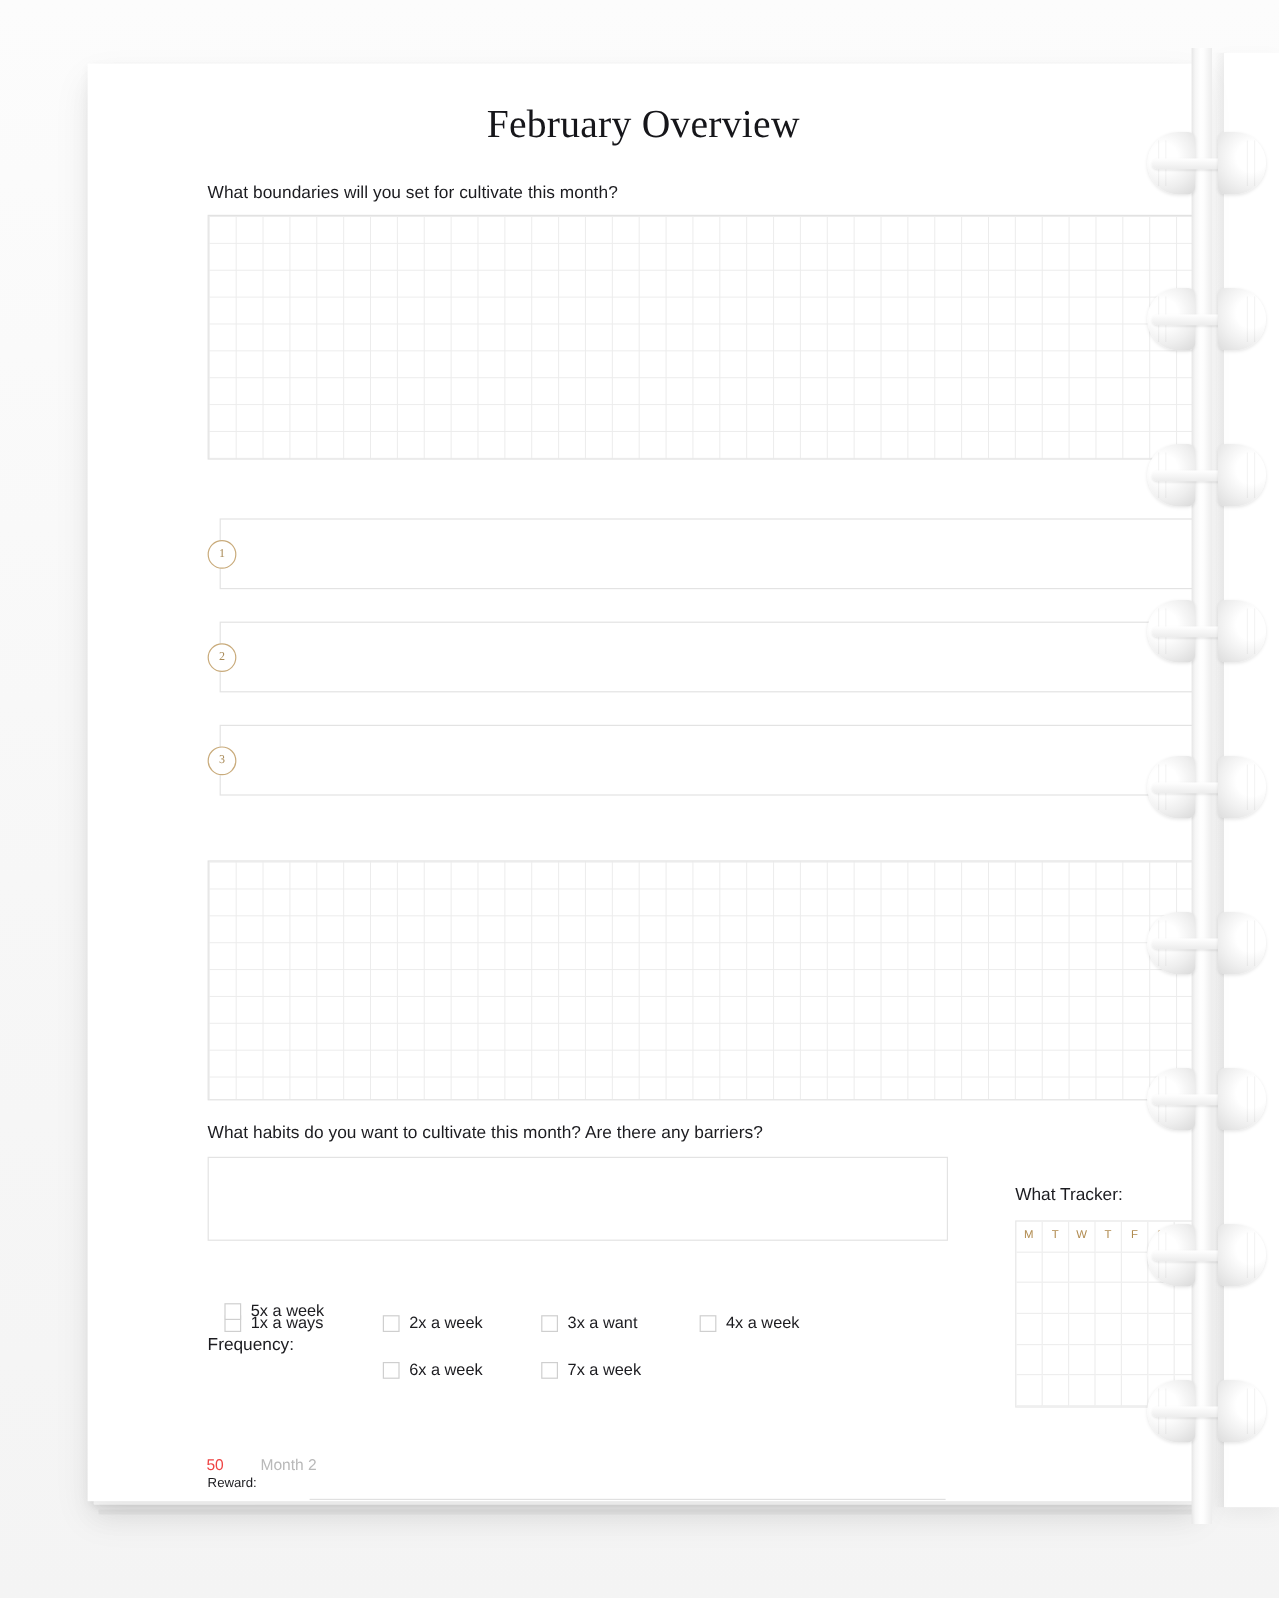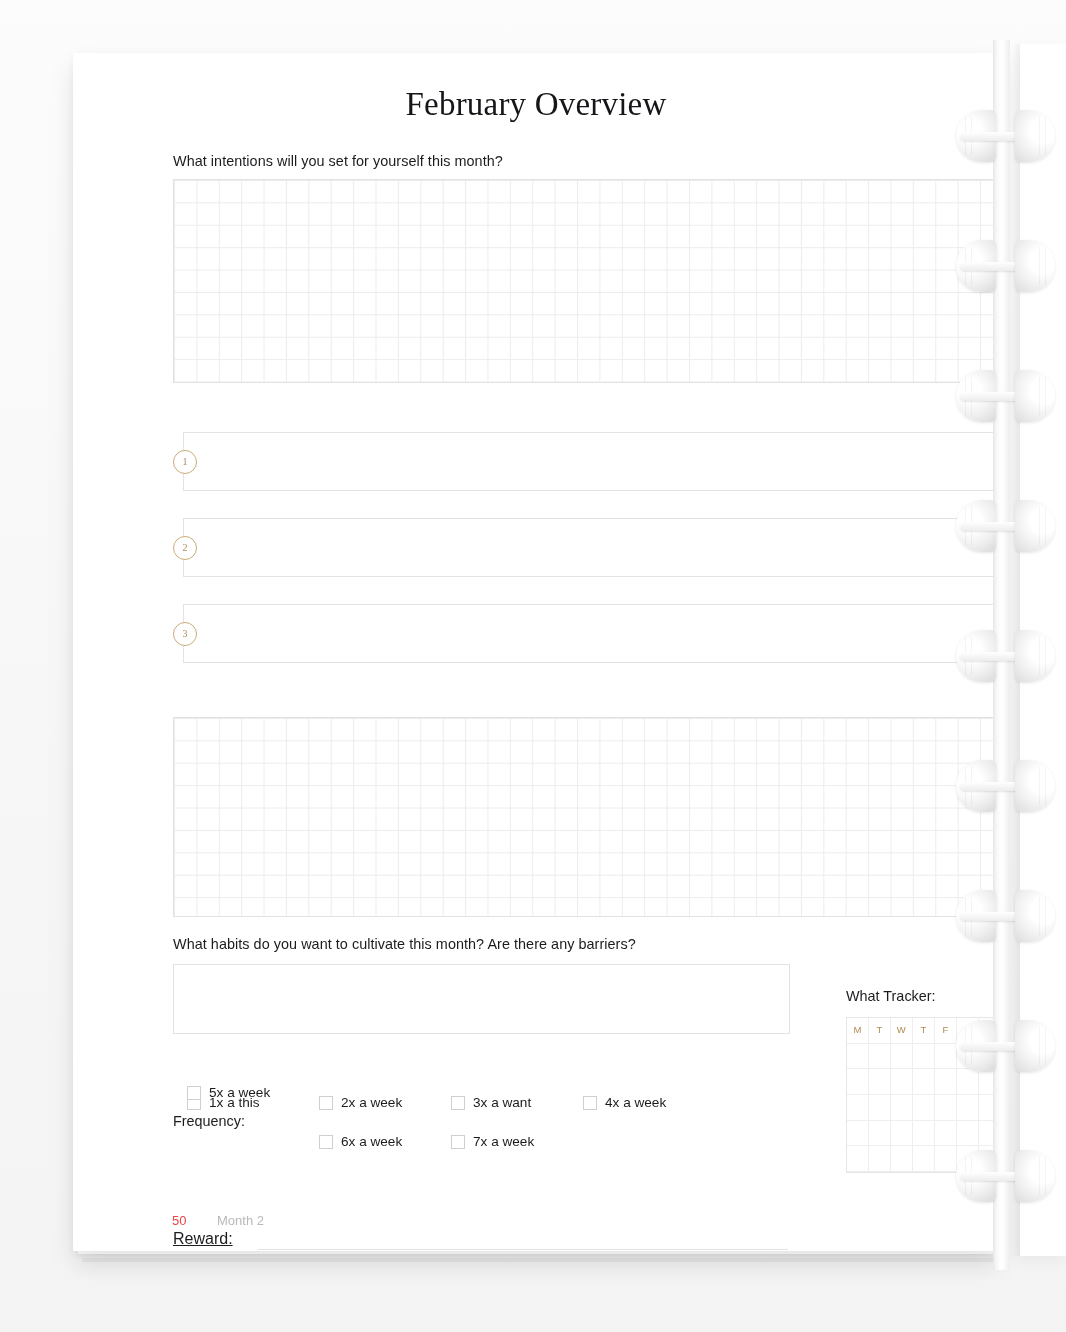--- a/index.html
+++ b/index.html
@@ -246,23 +246,22 @@
     border: 1px solid #cfcfcf;
     background: #fff;
     flex: 0 0 auto;
   }
 
   
   #reward-label {
     position: absolute;
     left: 100px;
     top: 1177px;
-    font-size: 16px;
+    font-size: 11px;
     color: #1c1c20;
-    text-decoration: underline;
   }
   #reward-line {
     position: absolute;
     left: 185px;
     top: 1196px;
     width: 530px;
     height: 1px;
     background: #e0e0e0;
   }
 
@@ -292,21 +291,21 @@
   <div class="sheet-stack stack-c"></div>
 
   <div id="right-sheet-shadow"></div>
   <div id="right-sheet"></div>
 
   <div id="page">
     <div id="content">
 
       <div id="page-title">February Overview</div>
 
-      <div class="prompt" style="left:100px; top:100px;">What intentions will you set for yourself this month?</div>
+      <div class="prompt" style="left:100px; top:100px;">What boundaries will you set for cultivate this month?</div>
       <div class="grid-box" style="left:100px; top:126px; width:827px; height:202px;"></div>
 
 
       <div class="answer-box" style="left:110px; top:379px; width:817px; height:57px;"></div>
       <div class="num-circle" style="left:100px; top:397px;">1</div>
 
       <div class="answer-box" style="left:110px; top:465px; width:817px; height:57px;"></div>
       <div class="num-circle" style="left:100px; top:483px;">2</div>
 
       <div class="answer-box" style="left:110px; top:551px; width:817px; height:57px;"></div>
@@ -365,21 +364,21 @@
         <div class="hcell"></div>
         <div class="hcell"></div>
         <div class="hcell"></div>
         <div class="hcell"></div>
       </div>
 
       <div id="freq-label">Frequency:</div>
 
       <div class="freq-item" style="left:114px; top:1042px;">
         <span class="cbox"></span>
-        <span>1x a this</span>
+        <span>1x a ways</span>
       </div>
       <div class="freq-item" style="left:246px; top:1042px;">
         <span class="cbox"></span>
         <span>2x a week</span>
       </div>
       <div class="freq-item" style="left:378px; top:1042px;">
         <span class="cbox"></span>
         <span>3x a want</span>
       </div>
       <div class="freq-item" style="left:510px; top:1042px;">

